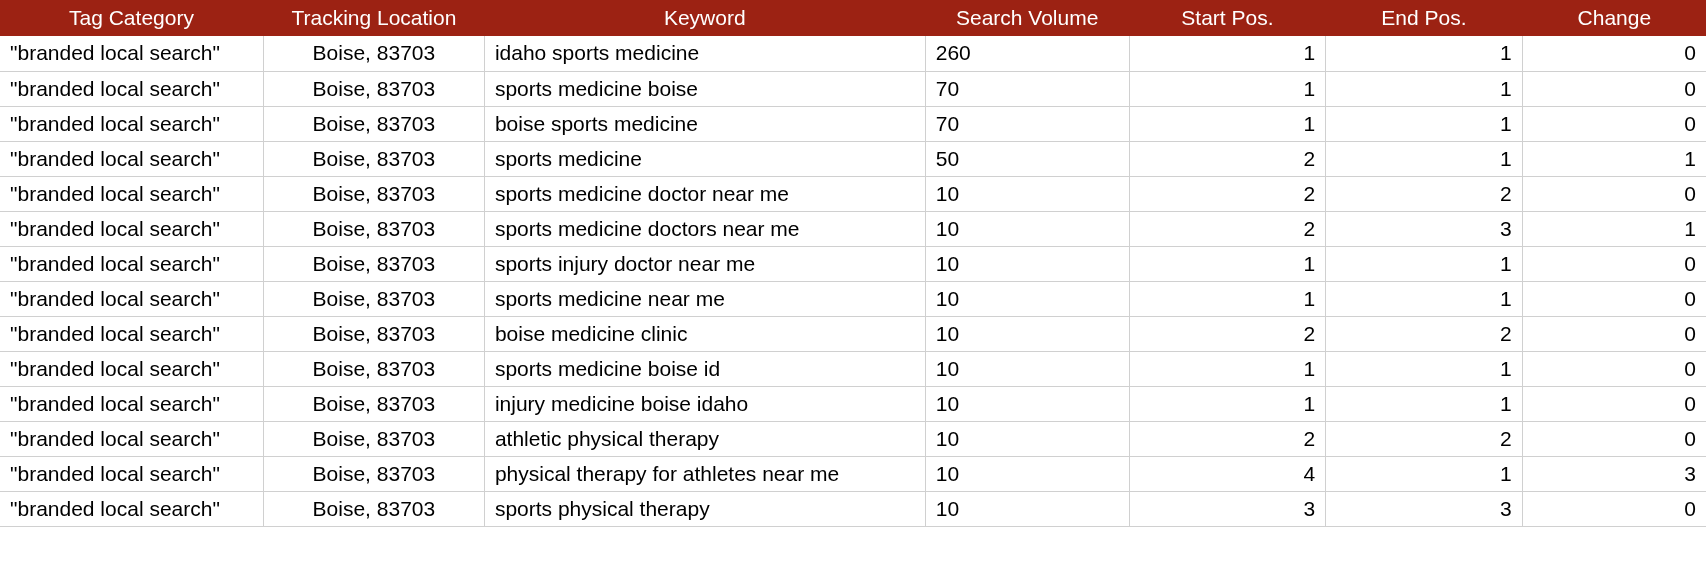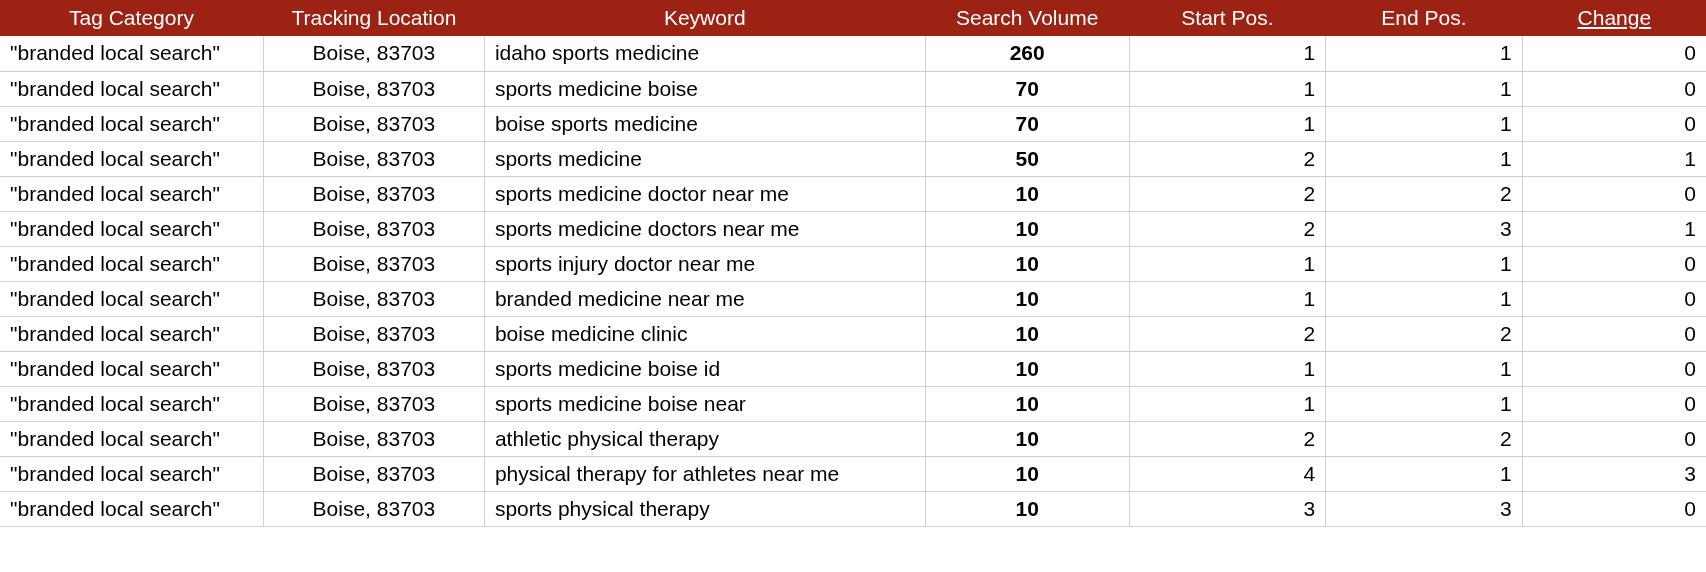--- a/index.html
+++ b/index.html
@@ -24,42 +24,41 @@
     font-weight: normal;
     font-size: 21px;
     padding: 6px 26px;
     height: 30px;
     box-sizing: border-box;
     border-right: 1px solid #9c2213;
     white-space: nowrap;
   }
   table.report thead th:last-child {
     border-right: none;
-    text-decoration: underline;
   }
   table.report tbody td {
     font-size: 21px;
     color: #000000;
     padding: 5px 10px;
     height: 35px;
     box-sizing: border-box;
     border-bottom: 1px solid #d0d0d0;
     border-right: 1px solid #d0d0d0;
     white-space: nowrap;
     overflow: hidden;
     text-overflow: ellipsis;
   }
   table.report tbody tr td:last-child {
     border-right: none;
   }
   
   .col-tag      { width: 248px; text-align: left; }
   .col-location { width: 208px; text-align: center; }
   .col-keyword  { width: 415px; text-align: left; }
-  .col-volume   { width: 192px; text-align: center; font-weight: bold; }
+  .col-volume   { width: 192px; text-align: left; }
   .col-start    { width: 185px; text-align: right; }
   .col-end      { width: 185px; text-align: right; }
   .col-change   { width: 173px; text-align: right; }
 
   th.col-tag, th.col-location, th.col-keyword,
   th.col-volume, th.col-start, th.col-end, th.col-change {
     text-align: center;
   }
 
   .change-up   { color: #2fc44a; }
@@ -141,21 +140,21 @@
         <td class="col-location">Boise, 83703</td>
         <td class="col-keyword">sports injury doctor near me</td>
         <td class="col-volume">10</td>
         <td class="col-start">1</td>
         <td class="col-end">1</td>
         <td class="col-change change-none">0</td>
       </tr>
       <tr>
         <td class="col-tag">"branded local search"</td>
         <td class="col-location">Boise, 83703</td>
-        <td class="col-keyword">branded medicine near me</td>
+        <td class="col-keyword">sports medicine near me</td>
         <td class="col-volume">10</td>
         <td class="col-start">1</td>
         <td class="col-end">1</td>
         <td class="col-change change-none">0</td>
       </tr>
       <tr>
         <td class="col-tag">"branded local search"</td>
         <td class="col-location">Boise, 83703</td>
         <td class="col-keyword">boise medicine clinic</td>
         <td class="col-volume">10</td>
@@ -168,21 +167,21 @@
         <td class="col-location">Boise, 83703</td>
         <td class="col-keyword">sports medicine boise id</td>
         <td class="col-volume">10</td>
         <td class="col-start">1</td>
         <td class="col-end">1</td>
         <td class="col-change change-none">0</td>
       </tr>
       <tr>
         <td class="col-tag">"branded local search"</td>
         <td class="col-location">Boise, 83703</td>
-        <td class="col-keyword">sports medicine boise near</td>
+        <td class="col-keyword">injury medicine boise idaho</td>
         <td class="col-volume">10</td>
         <td class="col-start">1</td>
         <td class="col-end">1</td>
         <td class="col-change change-none">0</td>
       </tr>
       <tr>
         <td class="col-tag">"branded local search"</td>
         <td class="col-location">Boise, 83703</td>
         <td class="col-keyword">athletic physical therapy</td>
         <td class="col-volume">10</td>

